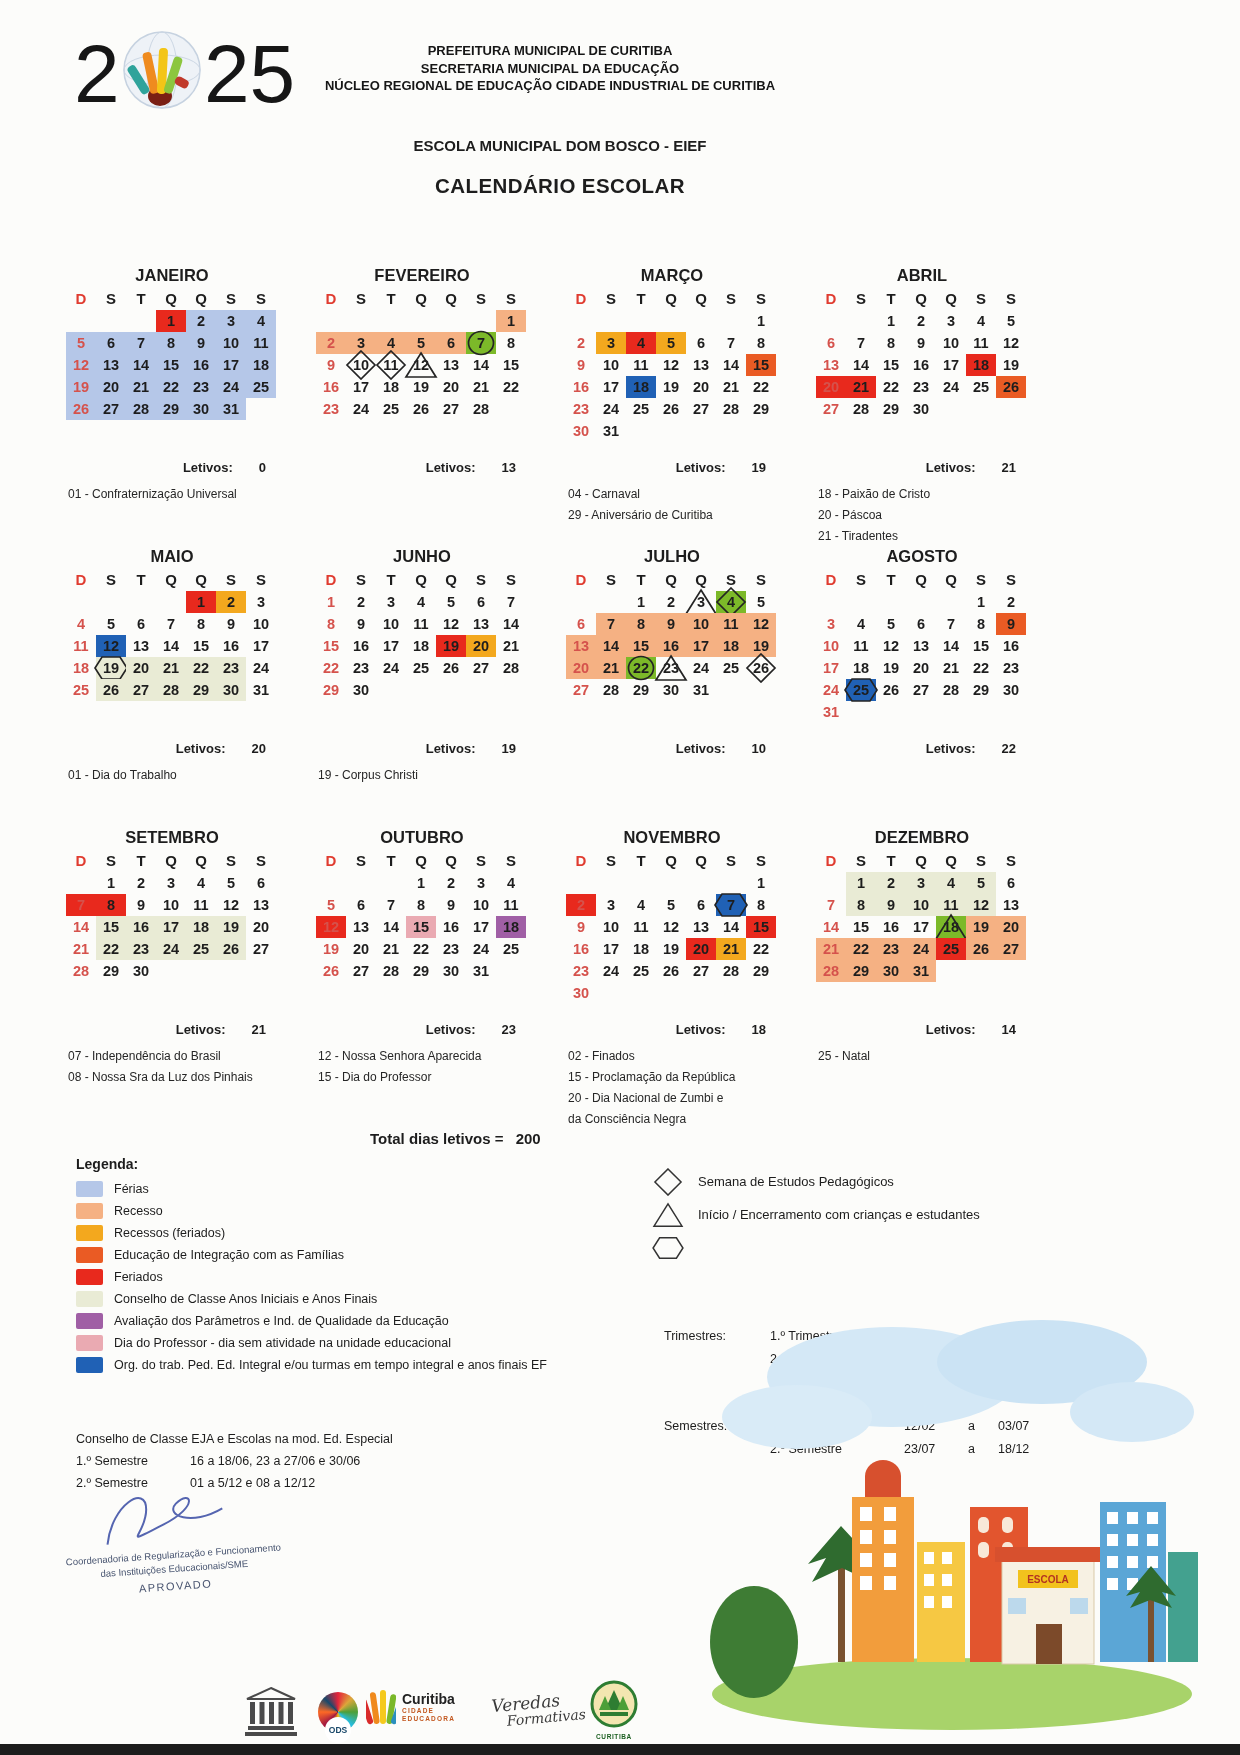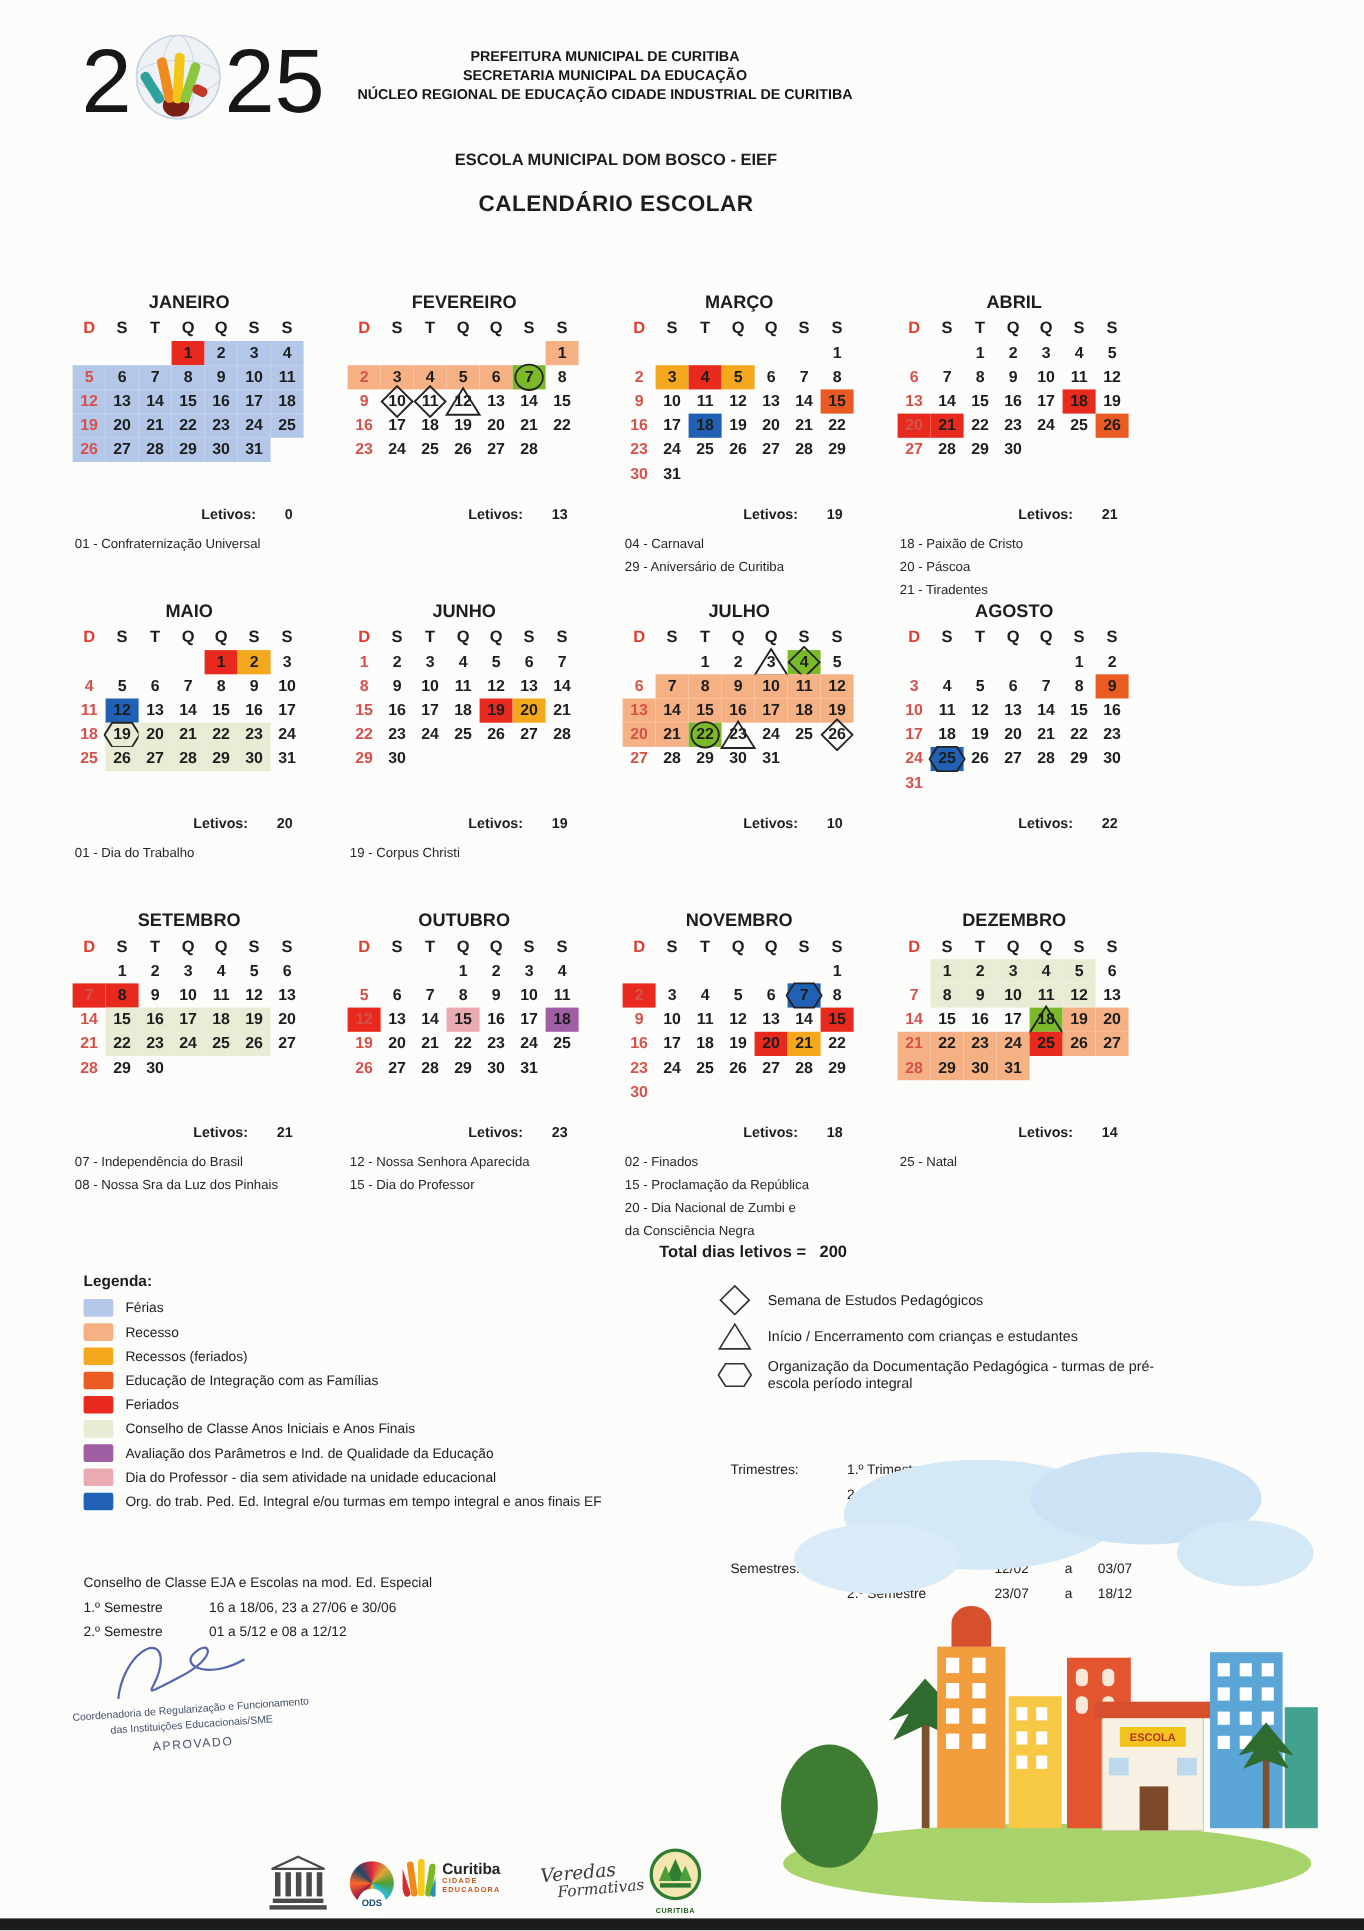--- a/index.html
+++ b/index.html
@@ -24,21 +24,21 @@
        font-size:14.5px;font-weight:bold;color:#1d1d1d;}
   .day.sun,.dow.sun{color:#d5524c;}
   .dow.sun{color:#e03c30;}
   .day-shape{position:absolute;left:-2px;top:-4px;width:34px;height:30px;
              fill:none;stroke:#242424;stroke-width:1.7px;pointer-events:none;}
   .letivos{position:absolute;top:200px;right:12px;display:flex;gap:26px;
            font-size:13px;font-weight:bold;}
   .notes{position:absolute;top:224px;left:2px;}
   .note{font-size:12px;line-height:21px;white-space:nowrap;color:#262626;}
   
-  .total-line{position:absolute;left:370px;top:1130px;width:400px;text-align:right;
+  .total-line{position:absolute;left:370px;top:1130px;width:400px;text-align:left;
               font-size:15px;font-weight:bold;}
   .total-line b{margin-left:8px;}
   #legend-block{position:absolute;left:76px;top:1156px;}
   .legend-title{font-size:14px;font-weight:bold;margin-bottom:6px;}
   .legend-item{display:flex;align-items:center;gap:11px;height:22px;}
   .swatch{width:27px;height:16px;border-radius:2px;flex:0 0 auto;}
   .legend-label{font-size:12.5px;}
   
   #shape-block{position:absolute;left:652px;top:1168px;width:430px;}
   .shape-item{display:flex;align-items:center;gap:14px;margin-bottom:5px;min-height:28px;}
@@ -851,21 +851,20 @@
       <div class="shape-item">
         <svg viewBox="0 0 34 30" class="shape-ico">
           <polygon points="17,3 32,27 2,27"></polygon>
         </svg>
         <span class="shape-label">Início / Encerramento com crianças e estudantes</span>
       </div>
       <div class="shape-item">
         <svg viewBox="0 0 34 30" class="shape-ico">
           <polygon points="8,4 26,4 33,15 26,26 8,26 1,15"></polygon>
         </svg>
-        <span class="shape-label">Organização da Documentação Pedagógica - turmas de pré-escola período integral</span>
       </div>
     </div>
 
   <div id="periods-grid">
       <div class="pcell">Trimestres:</div>
       <div class="pcell">1.º Trimestre</div>
       <div class="pcell">12/02</div>
       <div class="pcell">a</div>
       <div class="pcell">23/05</div>
       <div class="pcell"></div>

